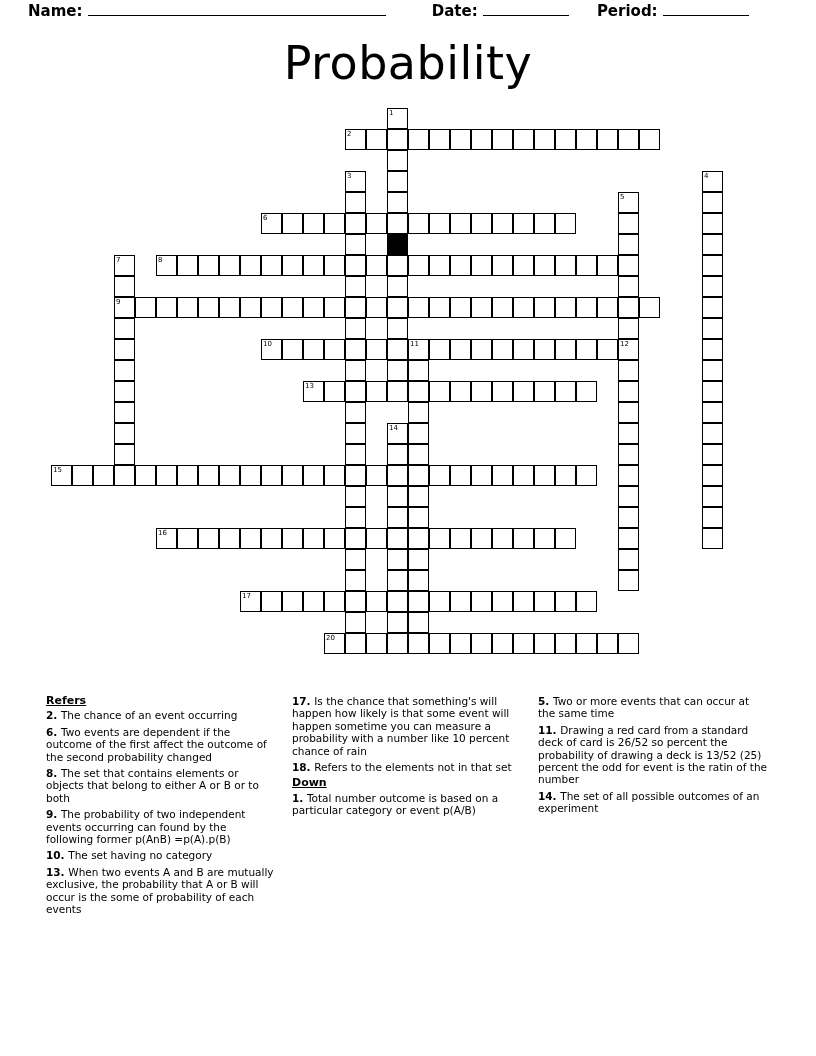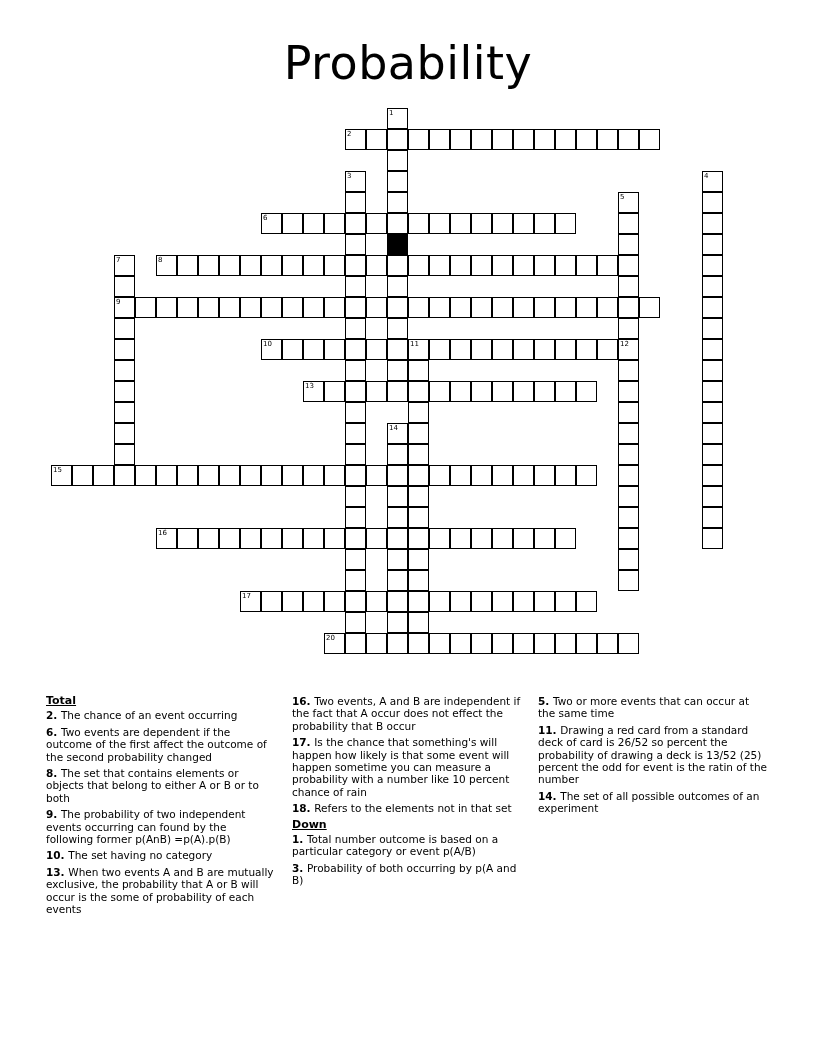--- a/index.html
+++ b/index.html
@@ -117,20 +117,34 @@
   .clue {
     margin-bottom: 4px;
   }
   .clue b { font-weight: bold; }
 </style>
 </head>
 <body>
 
 <div class="page">
 
+  <div class="header-line">
+    <span class="field hl-name">
+      <span>Name:</span>
+      <span class="rule"></span>
+    </span>
+    <span class="field hl-date">
+      <span>Date:</span>
+      <span class="rule"></span>
+    </span>
+    <span class="field hl-period">
+      <span>Period:</span>
+      <span class="rule"></span>
+    </span>
+  </div>
 
   <div class="puzzle-title">Probability</div>
 
   <div id="grid-wrap">
     <div id="grid">
         <div class="cell" style="left: 336px; top: 0px;">
           <span class="num">1</span>
         </div>
         <div class="cell" style="left: 294px; top: 21px;">
           <span class="num">2</span>
@@ -433,35 +447,33 @@
         <div class="cell" style="left: 483px; top: 525px;"></div>
         <div class="cell" style="left: 504px; top: 525px;"></div>
         <div class="cell" style="left: 525px; top: 525px;"></div>
         <div class="cell" style="left: 546px; top: 525px;"></div>
         <div class="cell" style="left: 567px; top: 525px;"></div>
       </div>
   </div>
 
   <div id="clues">
     <div class="clue-col">
-        <div class="clue-head">Total</div>
+        <div class="clue-head">Refers</div>
         <div class="clue"><b>2. </b><span>The chance of an event occurring</span></div>
         <div class="clue"><b>6. </b><span>Two events are dependent if the outcome of the first affect the outcome of the second probability changed</span></div>
         <div class="clue"><b>8. </b><span>The set that contains elements or objects that belong to either A or B or to both</span></div>
         <div class="clue"><b>9. </b><span>The probability of two independent events occurring can found by the following former p(AnB) =p(A).p(B)</span></div>
         <div class="clue"><b>10. </b><span>The set having no category</span></div>
         <div class="clue"><b>13. </b><span>When two events A and B are mutually exclusive, the probability that A or B will occur is the some of probability of each events</span></div>
       </div>
     <div class="clue-col">
-        <div class="clue"><b>16. </b><span>Two events, A and B are independent if the fact that A occur does not effect the probability that B occur</span></div>
         <div class="clue"><b>17. </b><span>Is the chance that something's will happen how likely is that some event will happen sometime you can measure a probability with a number like 10 percent chance of rain</span></div>
         <div class="clue"><b>18. </b><span>Refers to the elements not in that set</span></div>
         <div class="clue-head">Down</div>
         <div class="clue"><b>1. </b><span>Total number outcome is based on a particular category or event p(A/B)</span></div>
-        <div class="clue"><b>3. </b><span>Probability of both occurring by p(A and B)</span></div>
       </div>
     <div class="clue-col">
         <div class="clue"><b>5. </b><span>Two or more events that can occur at the same time</span></div>
         <div class="clue"><b>11. </b><span>Drawing a red card from a standard deck of card is 26/52 so percent the probability of drawing a deck is 13/52 (25) percent the odd for event is the ratin of the number</span></div>
         <div class="clue"><b>14. </b><span>The set of all possible outcomes of an experiment</span></div>
       </div>
   </div>
 
 </div>
 

